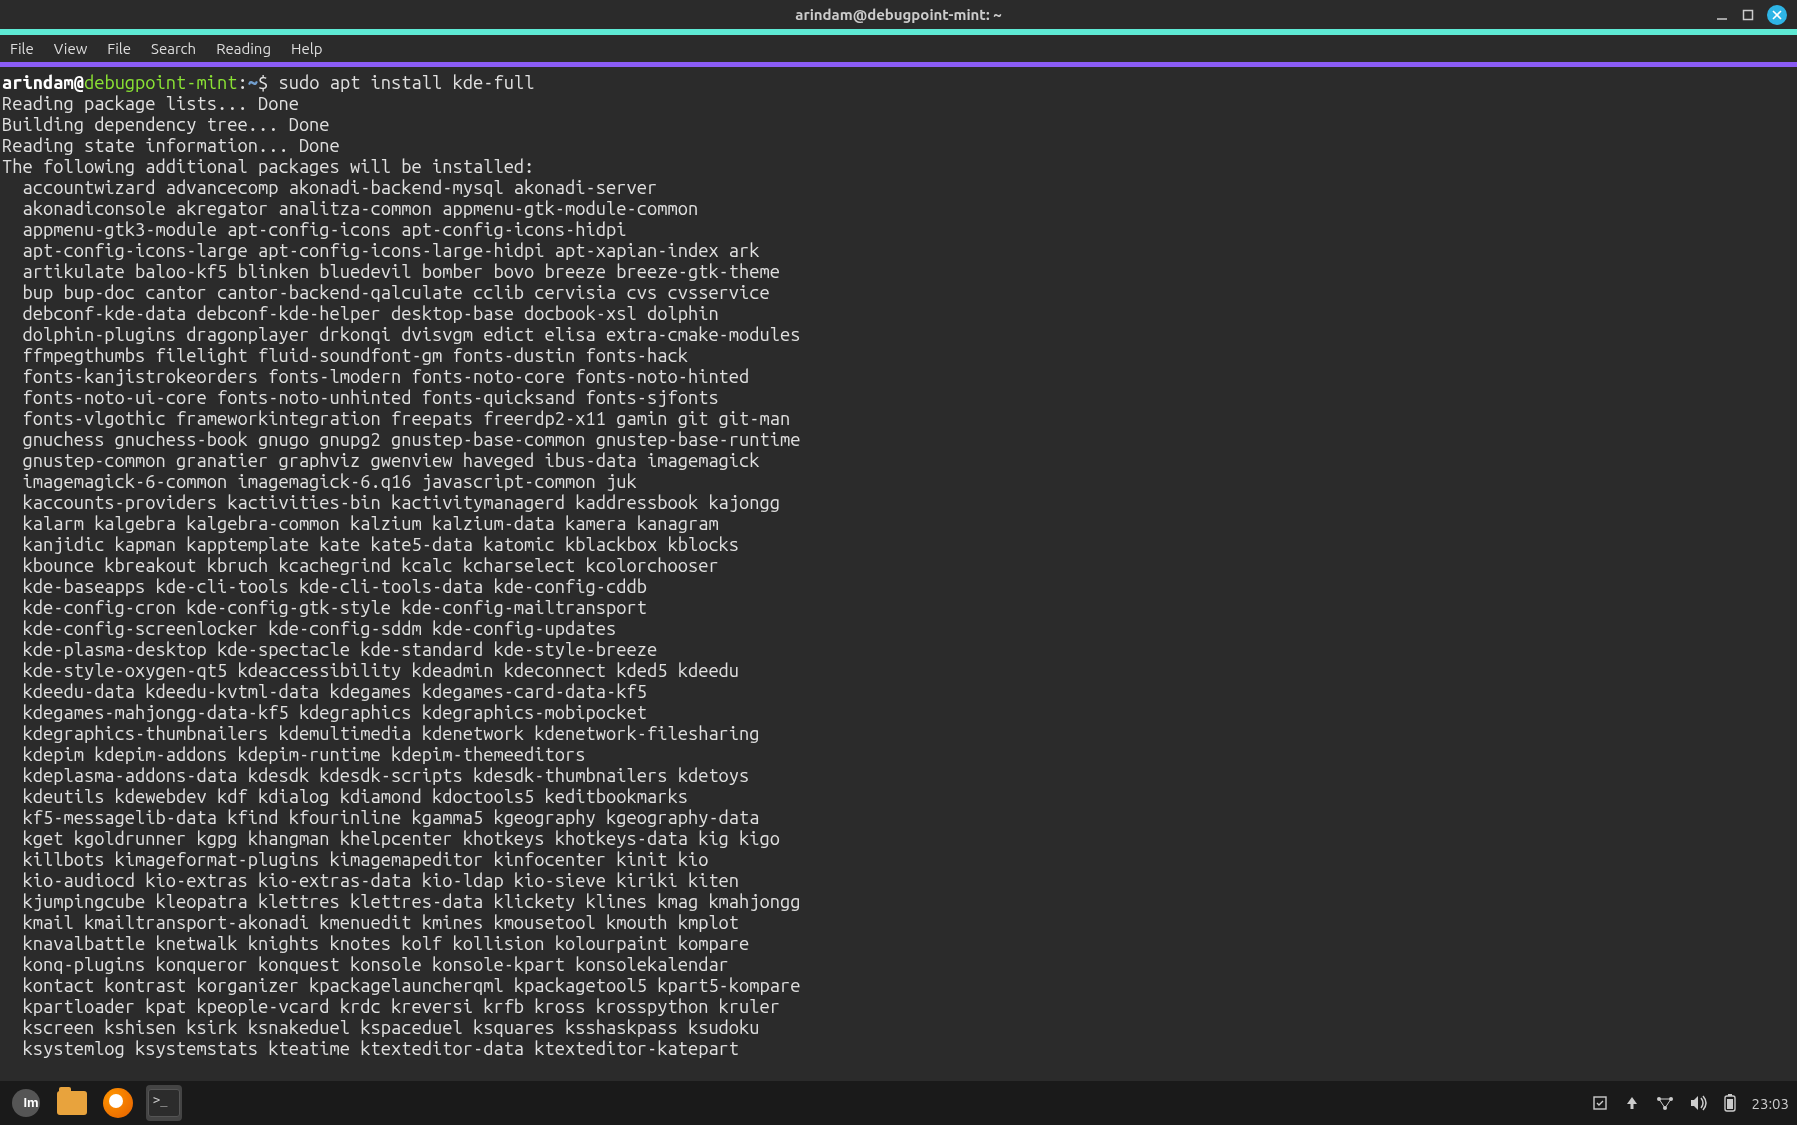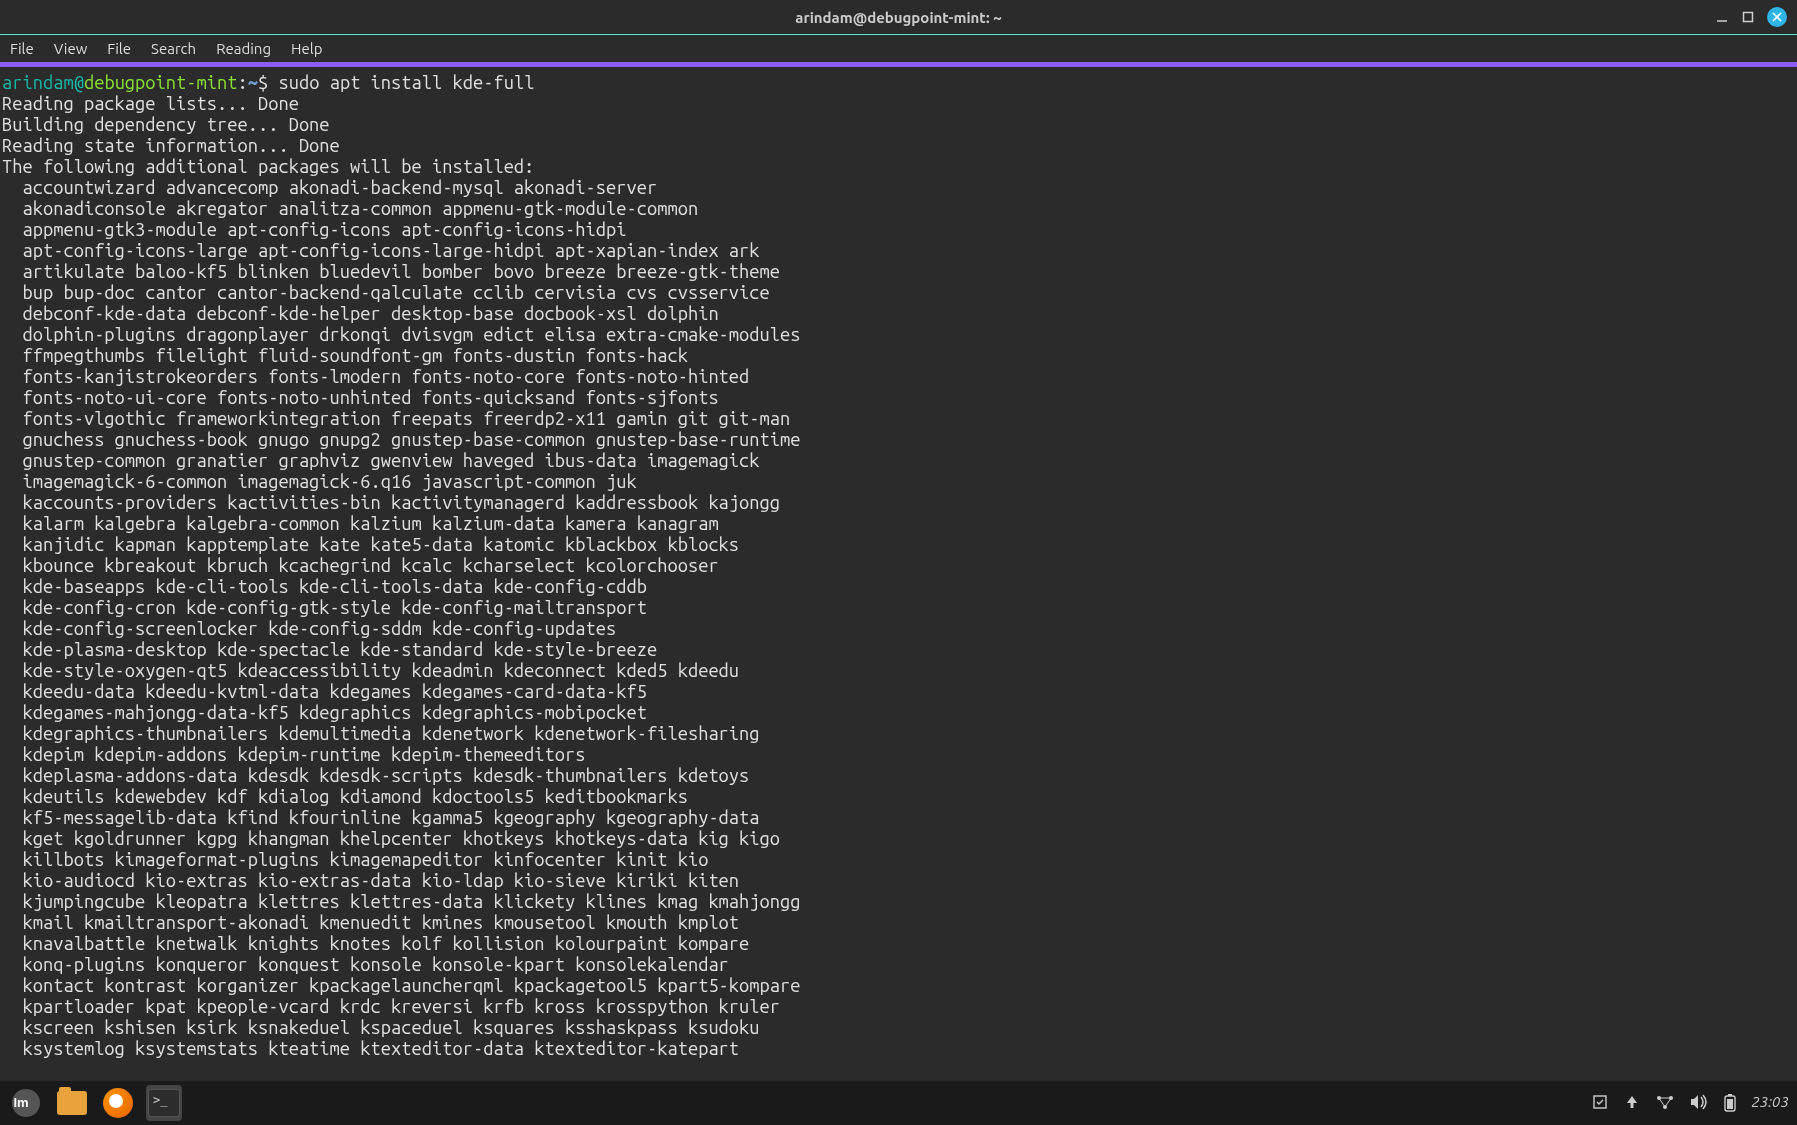--- a/index.html
+++ b/index.html
@@ -11,21 +11,21 @@
       overflow: hidden;
       position: relative;
     }
     .titlebar {
       height: 35px;
       background: #2b2b2b;
       display: flex;
       align-items: center;
       justify-content: center;
       position: relative;
-      border-bottom: 1px solid #5eead4;
+      border-bottom: 6px solid #5eead4;
     }
     .titlebar-title {
       color: #ccc;
       font-size: 15px;
       font-weight: bold;
       font-family: "Ubuntu", sans-serif;
     }
     .titlebar-controls {
       position: absolute;
       right: 10px;
@@ -56,44 +56,44 @@
       cursor: pointer;
     }
     .terminal {
       padding: 5px 0 0 2px;
       font-family: "Ubuntu Mono", "DejaVu Sans Mono", "Courier New", monospace;
       font-size: 18.3px;
       line-height: 21px;
       color: #e0e0e0;
       white-space: pre;
     }
-    .prompt-user { color: #14b8a6; font-weight: normal; }
+    .prompt-user { color: #ffffff; font-weight: bold; }
     .prompt-host { color: #8ae234; font-weight: normal; }
     .prompt-path { color: #729fcf; font-weight: bold; }
     .prompt-dollar { color: #e0e0e0; }
     .cmd { color: #e0e0e0; }
     .taskbar {
       position: absolute;
       bottom: 0; left: 0; right: 0;
       height: 44px;
       background: #1a1a1a;
       display: flex;
       align-items: center;
       padding: 0 8px;
     }
     .taskbar-left { display: flex; align-items: center; gap: 10px; }
-    .taskbar-right { margin-left: auto; display:flex; align-items:flex-start; gap: 14px; color:#ccc; font-size:15px; font-family:"Ubuntu",sans-serif;font-style:italic; }
+    .taskbar-right { margin-left: auto; display:flex; align-items:center; gap: 14px; color:#ccc; font-size:15px; font-family:"Ubuntu",sans-serif; }
     .task-ico {
       width: 36px; height: 36px; display:flex; align-items:center;
       justify-content:center; border-radius:4px; cursor:pointer;
     }
     .menu-ico {
       width: 28px; height: 28px; border-radius: 50%;
       background: #555; display:flex; align-items:center;
-      justify-content:flex-start; color:#eab308; font-weight:bold;
+      justify-content:flex-end; color:#eab308; font-weight:bold;
       font-size: 18px;
     }
     .files-ico {
       width:30px; height:24px; background:#e8a33d; border-radius:3px;
       position:relative;
     }
     .files-ico::before {
       content:""; position:absolute; top:-4px; left:2px; width:12px; height:6px;
       background:#e8a33d; border-radius:2px 2px 0 0;
     }

